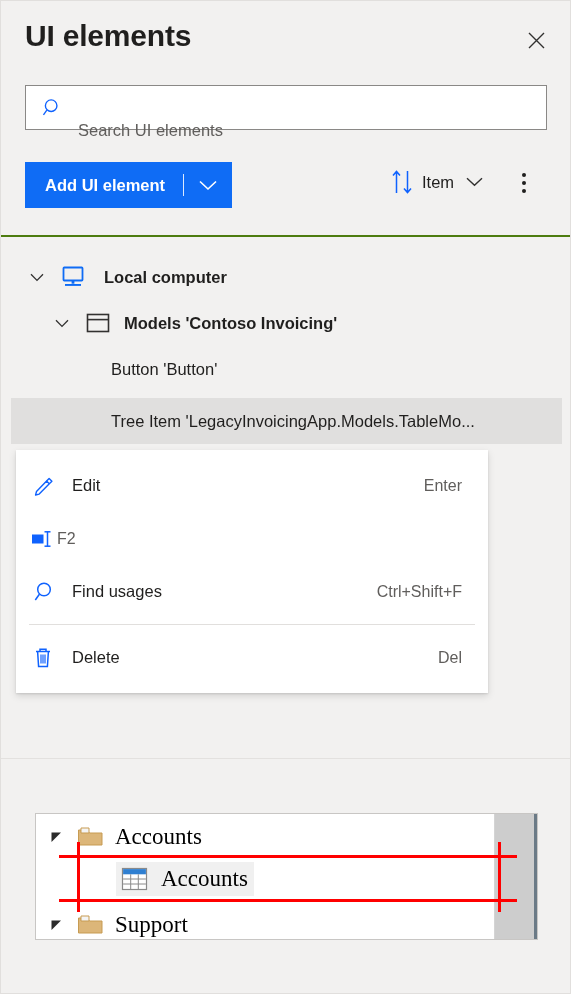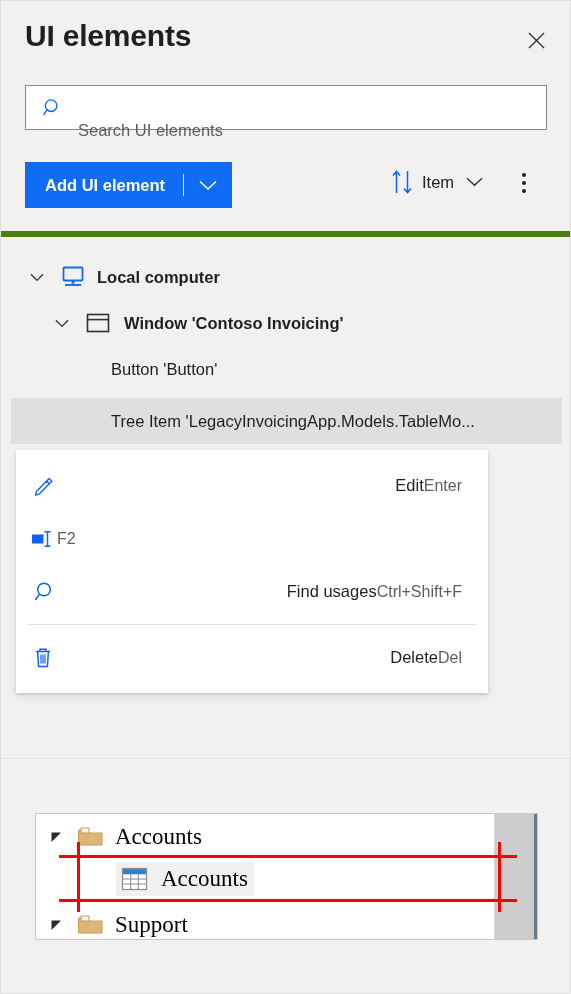--- a/index.html
+++ b/index.html
@@ -20,21 +20,21 @@
     overflow: hidden;
   }
 
   
   #header {
     position: absolute;
     left: 0; top: 0;
     width: 571px;
     height: 236px;
     background: #f2f1f0;
-    border-bottom: 6px solid #4d7c0f;
+    border-bottom: 2px solid #4d7c0f;
     box-sizing: border-box;
   }
   #panel-title {
     position: absolute;
     left: 24px; top: 18px;
     font-size: 30px;
     font-weight: 600;
     color: #201f1e;
     letter-spacing: -0.2px;
   }
@@ -180,21 +180,21 @@
   .tree-label {
     font-size: 16.5px;
     color: #201f1e;
     white-space: nowrap;
     overflow: hidden;
   }
 
   #row-local-computer { top: 16px; }
   #row-local-computer .tree-chevron { margin-left: 15px; }
   #row-local-computer .tree-icon { margin-left: 12px; color: #0f6cf5; }
-  #row-local-computer .tree-label { margin-left: 11px; font-weight: 600; }
+  #row-local-computer .tree-label { margin-left: 18px; font-weight: 600; }
 
   #row-window { top: 62px; }
   #row-window .tree-chevron { margin-left: 40px; }
   #row-window .tree-icon { margin-left: 12px; color: #323130; }
   #row-window .tree-label { margin-left: 13px; font-weight: 600; }
 
   #row-button { top: 108px; }
   #row-button .tree-label { margin-left: 100px; }
 
   #row-tree-item { top: 160px; }
@@ -223,21 +223,20 @@
     width: 28px; height: 28px;
     display: flex; align-items: center; justify-content: center;
     color: #0f62fe;
     flex: none;
   }
   .menu-label {
     font-size: 16.5px;
     color: #201f1e;
     margin-left: 15px;
     flex: 1;
-    text-align: right;
   }
   .menu-shortcut {
     font-size: 16px;
     color: #605e5c;
     white-space: nowrap;
   }
   .menu-separator {
     height: 1px;
     background: #e1dfdd;
     margin: 6px 13px 6px 13px;
@@ -420,21 +419,21 @@
         <svg width="14" height="9" viewBox="0 0 14 9">
           <path d="M1 1.2 L7 7.4 L13 1.2" stroke="#323130" stroke-width="1.3" fill="none"></path>
         </svg>
       </div>
       <div class="tree-icon">
         <svg width="24" height="20" viewBox="0 0 24 20">
           <rect x="1.5" y="1.5" width="21" height="17" stroke="#323130" stroke-width="1.6" fill="none"></rect>
           <line x1="1.5" y1="6.6" x2="22.5" y2="6.6" stroke="#323130" stroke-width="1.6"></line>
         </svg>
       </div>
-      <div class="tree-label">Window 'Contoso Invoicing'</div>
+      <div class="tree-label">Models 'Contoso Invoicing'</div>
     </div>
 
     <div class="tree-row" id="row-button">
       <div class="tree-label">Button 'Button'</div>
     </div>
 
     <div class="tree-row selected" id="row-tree-item">
       <div class="tree-label">Tree Item 'LegacyInvoicingApp.Models.TableMo...</div>
     </div>
   </div>

